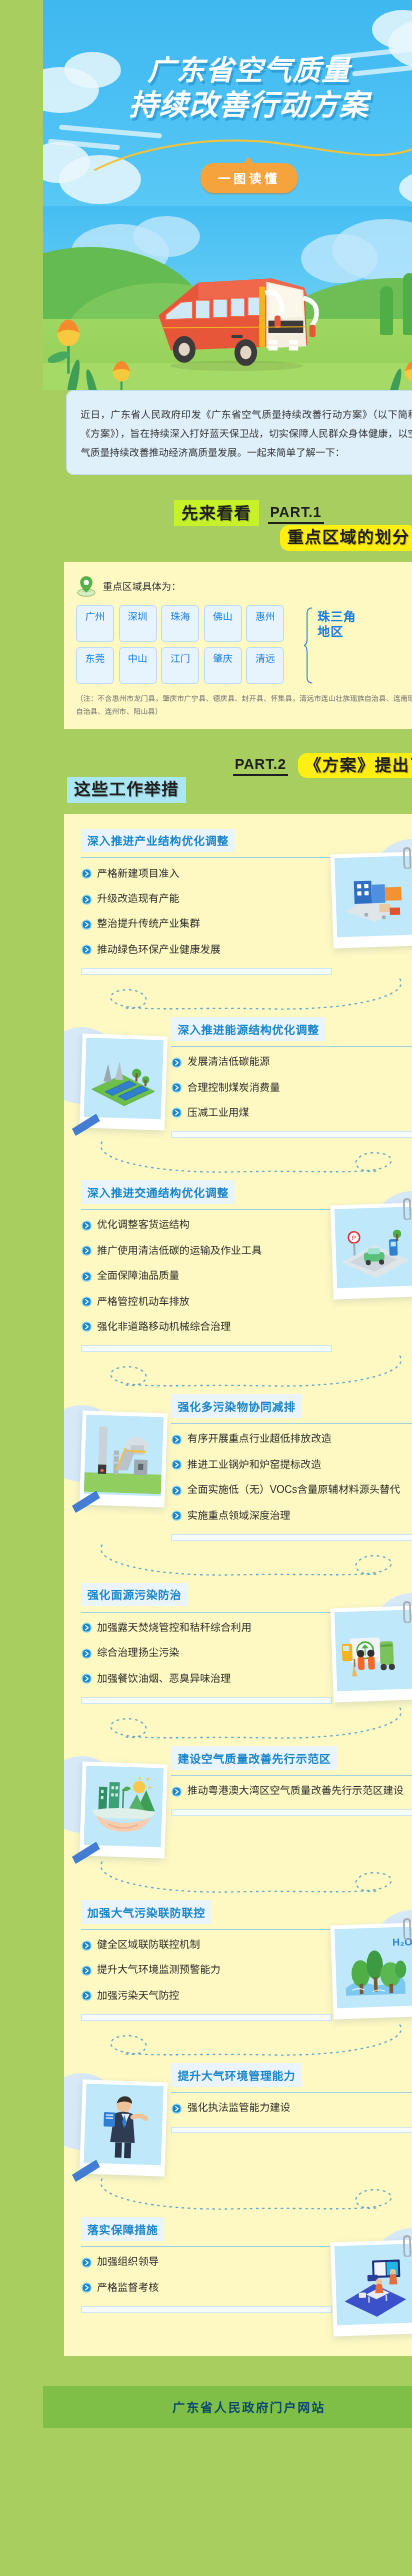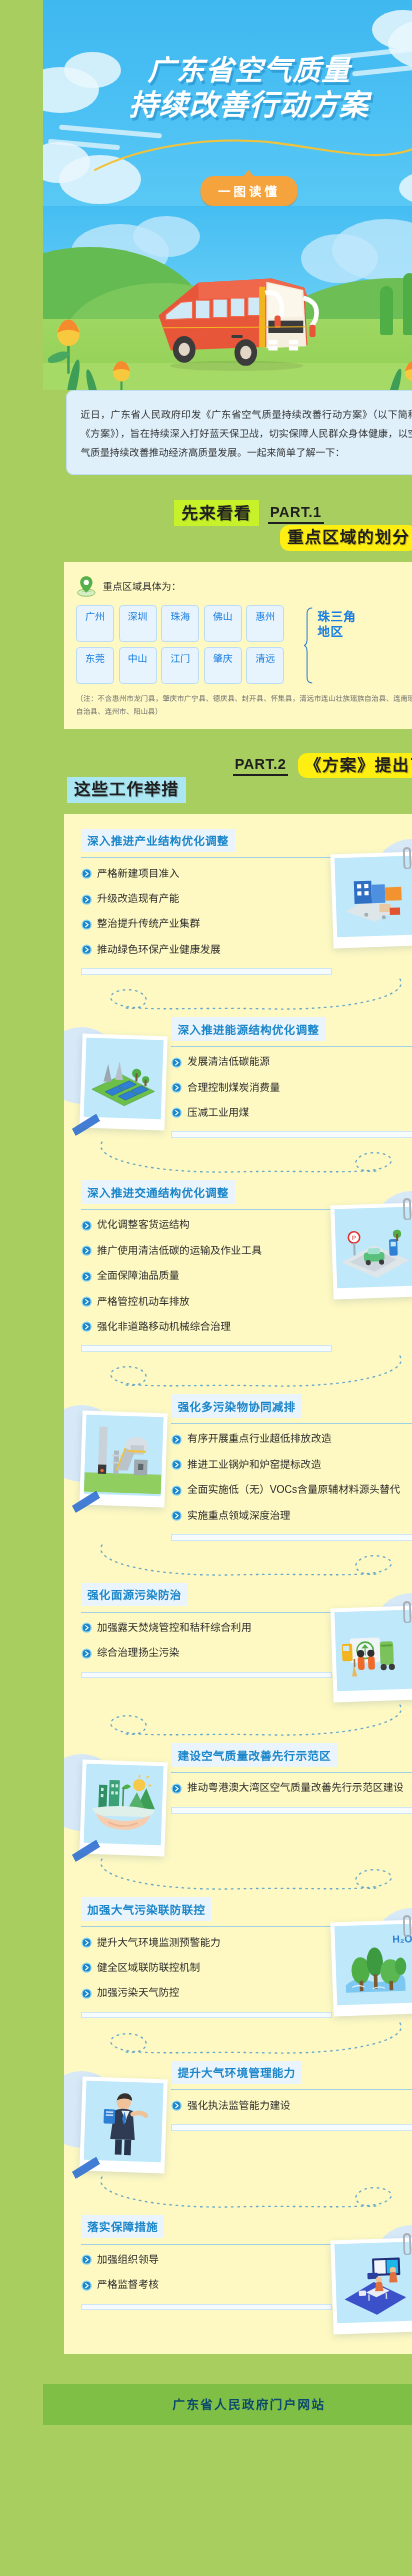--- a/index.html
+++ b/index.html
@@ -38,21 +38,21 @@
     position:absolute; left:0; right:0; top:54px; text-align:center;
     color:#ffffff; font-weight:bold; font-style:italic;
     font-size:28px; line-height:1.22; letter-spacing:1px;
     text-shadow:2.1px 2.6px 0 rgba(22,120,180,.42);
     white-space:nowrap;
   }
   .hero-title .l2 { display:block; font-size:29px; }
 
   .swoosh { position:absolute; left:49px; top:138px; width:330px; height:36px; }
   .readbadge {
-    position:absolute; left:50%; transform:translateX(-50%); top:176px;
+    position:absolute; left:50%; transform:translateX(-50%); top:163px;
     background:#f5a33c; color:#ffffff; font-weight:bold; font-size:12.4px;
     letter-spacing:3.1px; padding:5.7px 17.5px 6.2px; border-radius:13.4px;
     box-shadow:0 1.5px 0 rgba(190,110,20,.35);
   }
   .readbadge:before {
     content:""; position:absolute; left:50%; margin-left:-5.7px; top:-5.7px;
     border-left:5.7px solid transparent; border-right:5.7px solid transparent;
     border-bottom:6.2px solid #f5a33c;
   }
 
@@ -609,20 +609,28 @@
                     <span>加强露天焚烧管控和秸秆综合利用</span>
                   </li>
                   <li>
                     <span class="bullet"><svg width="11.3" height="11.3" viewBox="0 0 22 22">
   <circle cx="11" cy="11" r="10" fill="#8fd4ef"></circle>
   <circle cx="11" cy="11" r="7.5" fill="#1b86c9"></circle>
   <path d="M9,7 L14,11 L9,15" fill="none" stroke="#ffffff" stroke-width="2.2" stroke-linecap="round" stroke-linejoin="round"></path>
 </svg></span>
                     <span>综合治理扬尘污染</span>
                   </li>
+                  <li>
+                    <span class="bullet"><svg width="11.3" height="11.3" viewBox="0 0 22 22">
+  <circle cx="11" cy="11" r="10" fill="#8fd4ef"></circle>
+  <circle cx="11" cy="11" r="7.5" fill="#1b86c9"></circle>
+  <path d="M9,7 L14,11 L9,15" fill="none" stroke="#ffffff" stroke-width="2.2" stroke-linecap="round" stroke-linejoin="round"></path>
+</svg></span>
+                    <span>加强餐饮油烟、恶臭异味治理</span>
+                  </li>
                 </ul><div class="mfoot"></div></div>
               <div class="photo" style="margin-top: 24px;">
                 <div class="polaroid" style="transform: rotate(-2deg);">
                   <div class="pic"><svg width="77" height="77" viewBox="0 0 150 150">
                       <rect width="150" height="150" fill="#bfe9fb"></rect>
     <rect x="28" y="52" width="58" height="48" rx="4" fill="#f0f4f6"></rect>
     <circle cx="57" cy="76" r="16" fill="none" stroke="#4fae46" stroke-width="3"></circle>
     <path d="M50,72 L57,64 L64,72 L58,72 L58,86 L56,86 L56,72Z" fill="#4fae46"></path>
     <rect x="12" y="62" width="20" height="34" rx="3" fill="#f3b51f"></rect>
     <rect x="14" y="66" width="12" height="10" fill="#cfe9f7"></rect>
@@ -704,29 +712,29 @@
           <div class="mblock">
             <div class="blob" style="width: 77px; height: 77px; top: 10.3px; right: -15.5px;"></div>
             <div class="mb-inner img-right">
               <div class="mb-text"><div class="mtitle">加强大气污染联防联控</div><div class="mrule"></div><ul class="mlist">
                   <li>
                     <span class="bullet"><svg width="11.3" height="11.3" viewBox="0 0 22 22">
   <circle cx="11" cy="11" r="10" fill="#8fd4ef"></circle>
   <circle cx="11" cy="11" r="7.5" fill="#1b86c9"></circle>
   <path d="M9,7 L14,11 L9,15" fill="none" stroke="#ffffff" stroke-width="2.2" stroke-linecap="round" stroke-linejoin="round"></path>
 </svg></span>
+                    <span>健全区域联防联控机制</span>
+                  </li>
+                  <li>
+                    <span class="bullet"><svg width="11.3" height="11.3" viewBox="0 0 22 22">
+  <circle cx="11" cy="11" r="10" fill="#8fd4ef"></circle>
+  <circle cx="11" cy="11" r="7.5" fill="#1b86c9"></circle>
+  <path d="M9,7 L14,11 L9,15" fill="none" stroke="#ffffff" stroke-width="2.2" stroke-linecap="round" stroke-linejoin="round"></path>
+</svg></span>
                     <span>提升大气环境监测预警能力</span>
-                  </li>
-                  <li>
-                    <span class="bullet"><svg width="11.3" height="11.3" viewBox="0 0 22 22">
-  <circle cx="11" cy="11" r="10" fill="#8fd4ef"></circle>
-  <circle cx="11" cy="11" r="7.5" fill="#1b86c9"></circle>
-  <path d="M9,7 L14,11 L9,15" fill="none" stroke="#ffffff" stroke-width="2.2" stroke-linecap="round" stroke-linejoin="round"></path>
-</svg></span>
-                    <span>健全区域联防联控机制</span>
                   </li>
                   <li>
                     <span class="bullet"><svg width="11.3" height="11.3" viewBox="0 0 22 22">
   <circle cx="11" cy="11" r="10" fill="#8fd4ef"></circle>
   <circle cx="11" cy="11" r="7.5" fill="#1b86c9"></circle>
   <path d="M9,7 L14,11 L9,15" fill="none" stroke="#ffffff" stroke-width="2.2" stroke-linecap="round" stroke-linejoin="round"></path>
 </svg></span>
                     <span>加强污染天气防控</span>
                   </li>
                 </ul><div class="mfoot"></div></div>

